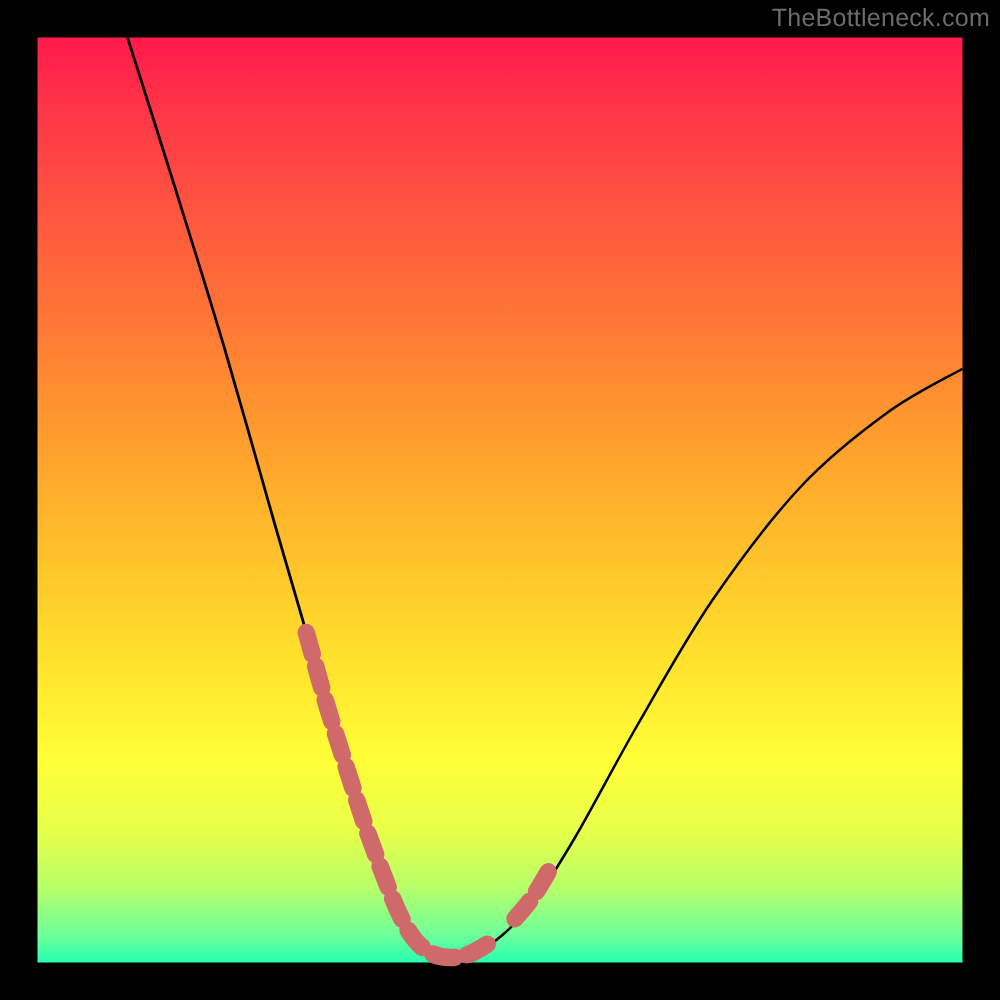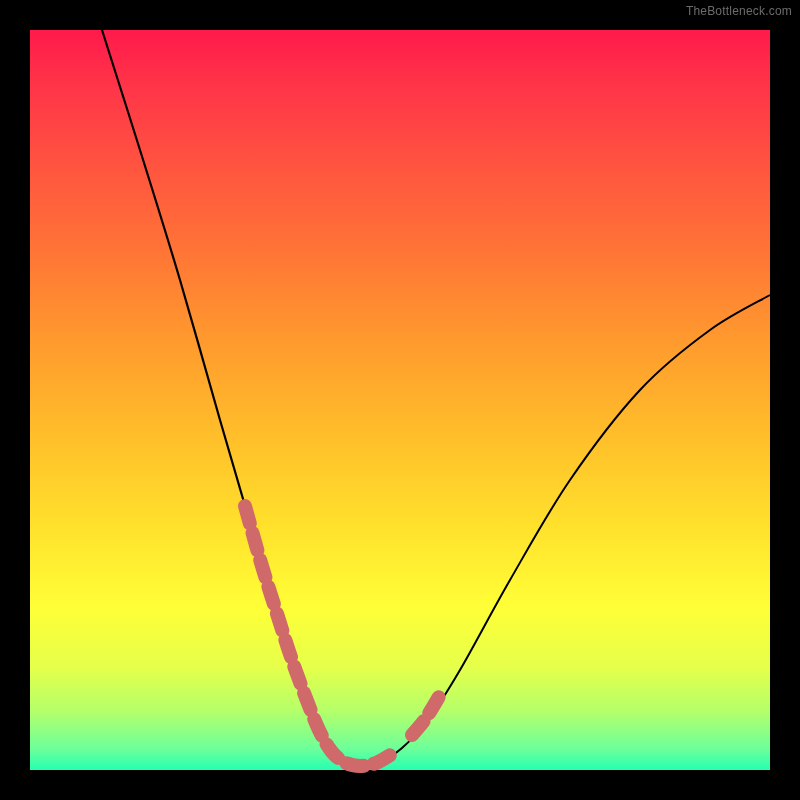--- a/index.html
+++ b/index.html
@@ -45,21 +45,21 @@
     top: 30px;
     width: 740px;
     height: 740px;
     overflow: visible;
   }
   .watermark {
     position: absolute;
     top: 4px;
     right: 8px;
     color: #6c6c6c;
-    font-size: 12px;
+    font-size: 20px;
     font-weight: 500;
     letter-spacing: 0.2px;
   }
 </style>
 </head>
 <body>
 
 <div class="stage">
 
   <div class="plot-bg"></div>

